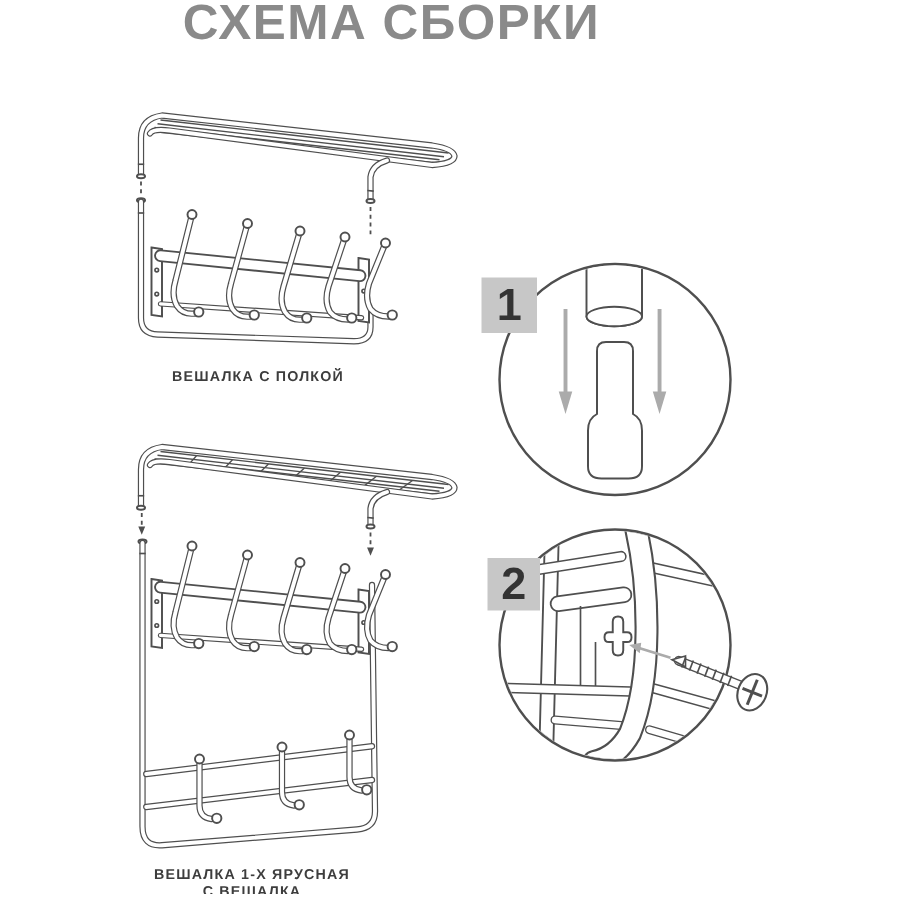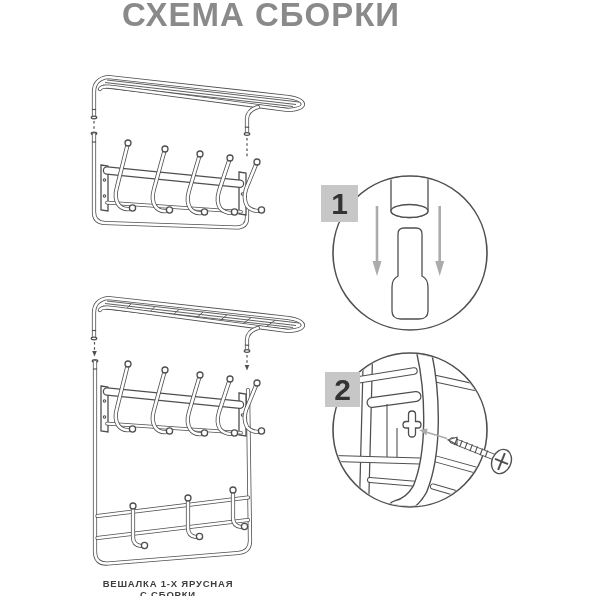--- a/index.html
+++ b/index.html
@@ -235,24 +235,25 @@
           <ellipse class="shape" cx="501.5" cy="461.5" rx="9.5" ry="12.5" style="stroke-width:1.4px"></ellipse>
           <line class="ln2" x1="501.5" y1="452.5" x2="501.5" y2="470.5"></line>
           <line class="ln2" x1="494.5" y1="461.5" x2="508.5" y2="461.5"></line>
         </g>
       </g>
     </g>
   </svg>
 
   <div class="page-title">СХЕМА СБОРКИ</div>
 
+  <div class="caption caption-1">ВЕШАЛКА С ПОЛКОЙ</div>
 
   <div class="caption caption-2">
     <span>ВЕШАЛКА 1-Х ЯРУСНАЯ</span><br>
-    <span>С СБОРКИ</span>
+    <span>С ВЕШАЛКА</span>
   </div>
 
   <div class="step-badge step-1">
     <span>1</span>
   </div>
   <div class="step-badge step-2">
     <span>2</span>
   </div>
 
 </div>

